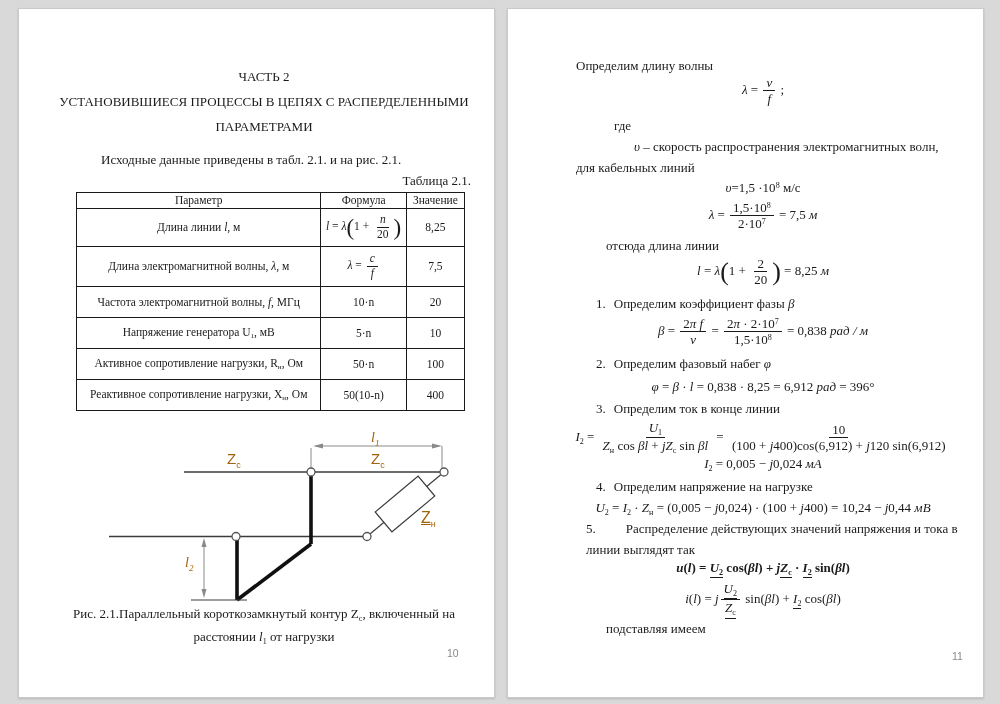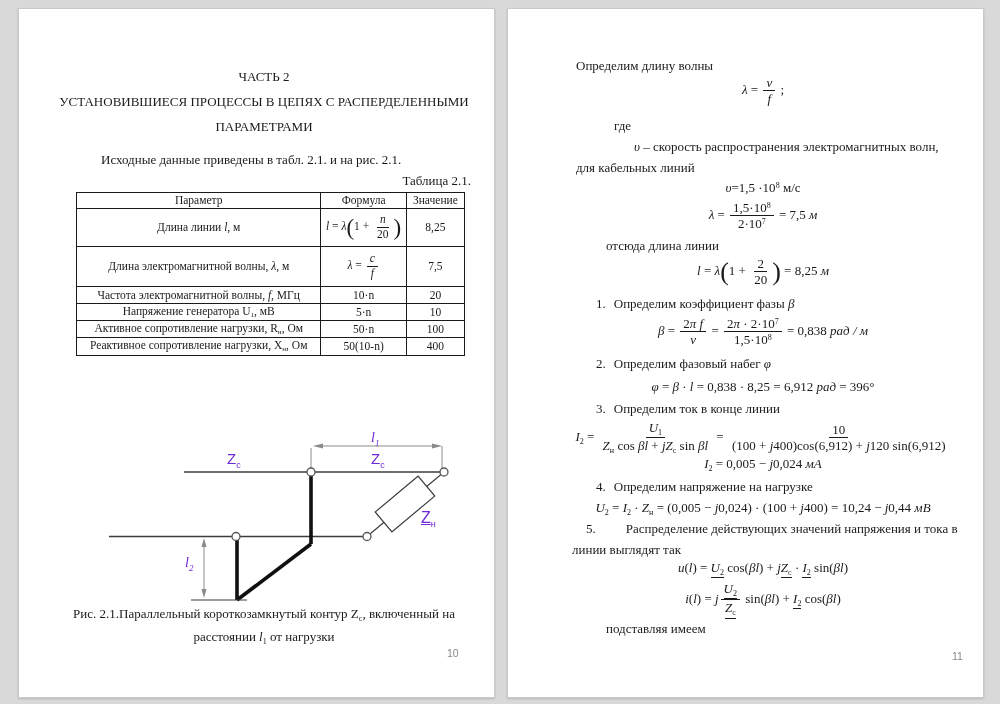--- a/index.html
+++ b/index.html
@@ -41,42 +41,42 @@
   .ltc{top:164px;}
   .cap1{top:597px;} .cap2{top:620px;}
 
   
   .r1{top:49px;left:68px;}  .r2{top:66px;}   .r3{top:109px;left:106px;}
   .r4{top:130px;left:126px;}.r5{top:151px;left:68px;font-family:Liberation Serif, serif;} .r6{top:171px;}
   .r7{top:191px;}           .r8{top:229px;left:98px;} .r9{top:247px;}
   .r10{top:287px;left:88px;}.r11{top:307px;}  .r12{top:347px;left:88px;}
   .r13{top:370px;}          .r14{top:392px;left:88px;}.r15{top:411px;}
   .r16{top:447px;}          .r17{top:470px;left:88px;}.r18{top:491px;}
-  .r19{top:512px;left:78px;}.r20{top:533px;left:64px;}.r21{top:551px;}
+  .r19{top:512px;left:78px;}.r20{top:533px;left:78px;}.r21{top:551px;font-weight:bold;}
   .r22{top:572px;}          .r23{top:612px;left:98px;}
 
   .pgnum{position:absolute;font-family:"Liberation Sans",sans-serif;
          font-size:10.5px;color:#8a8a8a;}
   .pgnum.pl{left:428px;top:638px;}
   .pgnum.pr{left:444px;top:641px;}
 
   
   .dtable{position:absolute;left:57px;top:183px;width:389px;
           border-collapse:collapse;font-size:11.5px;table-layout:fixed;}
   .dtable td{border:1px solid #1a1a1a;text-align:center;vertical-align:middle;
              padding:0 2px;line-height:1.22;overflow:hidden;}
   .dtable .wrap{white-space:normal;}
-  tr.h16{height:16px;} tr.h17{height:17px;} tr.h38{height:38px;}
+  tr.h16{height:16px;} tr.h17{height:31px;} tr.h38{height:38px;}
   tr.h40{height:40px;} tr.h34{height:34px;}
 
   
   #diagram{position:absolute;left:0;top:425px;width:475px;height:170px;}
   #diagram svg{position:absolute;left:0;top:0;overflow:visible;}
   .dlab{position:absolute;font-family:"Liberation Sans",sans-serif;
-        font-size:15px;color:#6d28d9;line-height:1;text-align:center;}
+        font-size:15px;color:#a16207;line-height:1;text-align:center;}
   .dlab sub{font-size:9px;}
   .dlab.ser{font-family:"Liberation Serif",serif;font-style:italic;font-size:14px;}
   .zn-u{text-decoration:underline;}
 </style>
 </head>
 <body>
 
 <div class="page left">
   <div id="left-content">
       <div class="blk lt1 c"><span class="tk-t">ЧАСТЬ 2</span></div>

